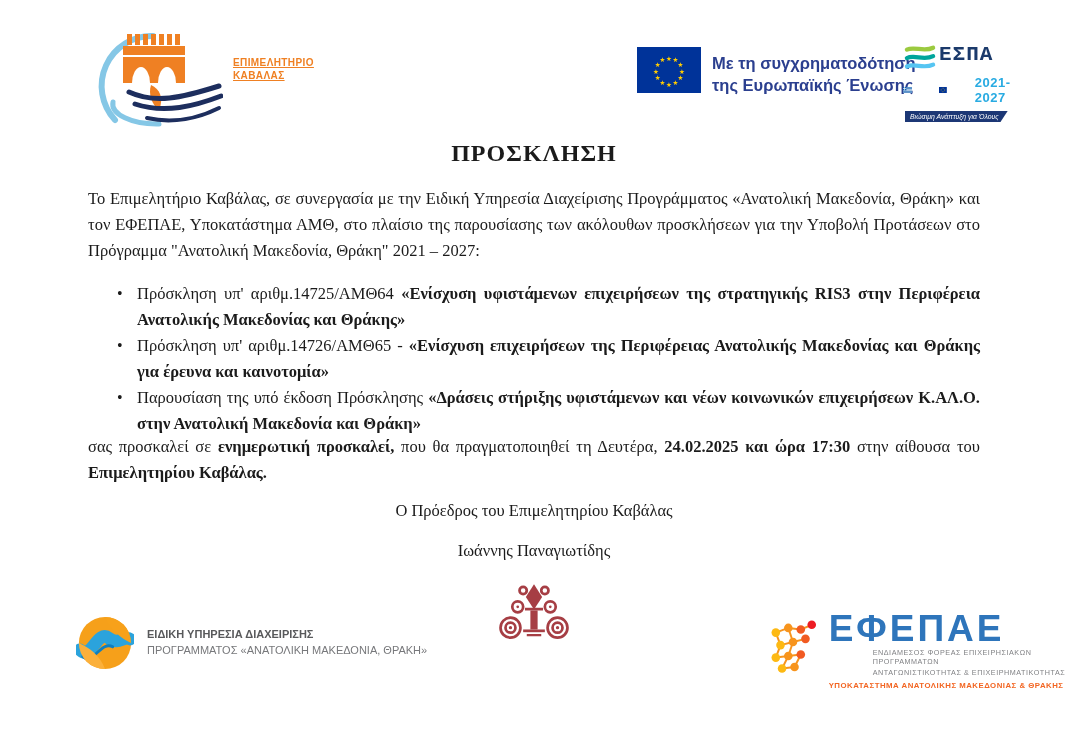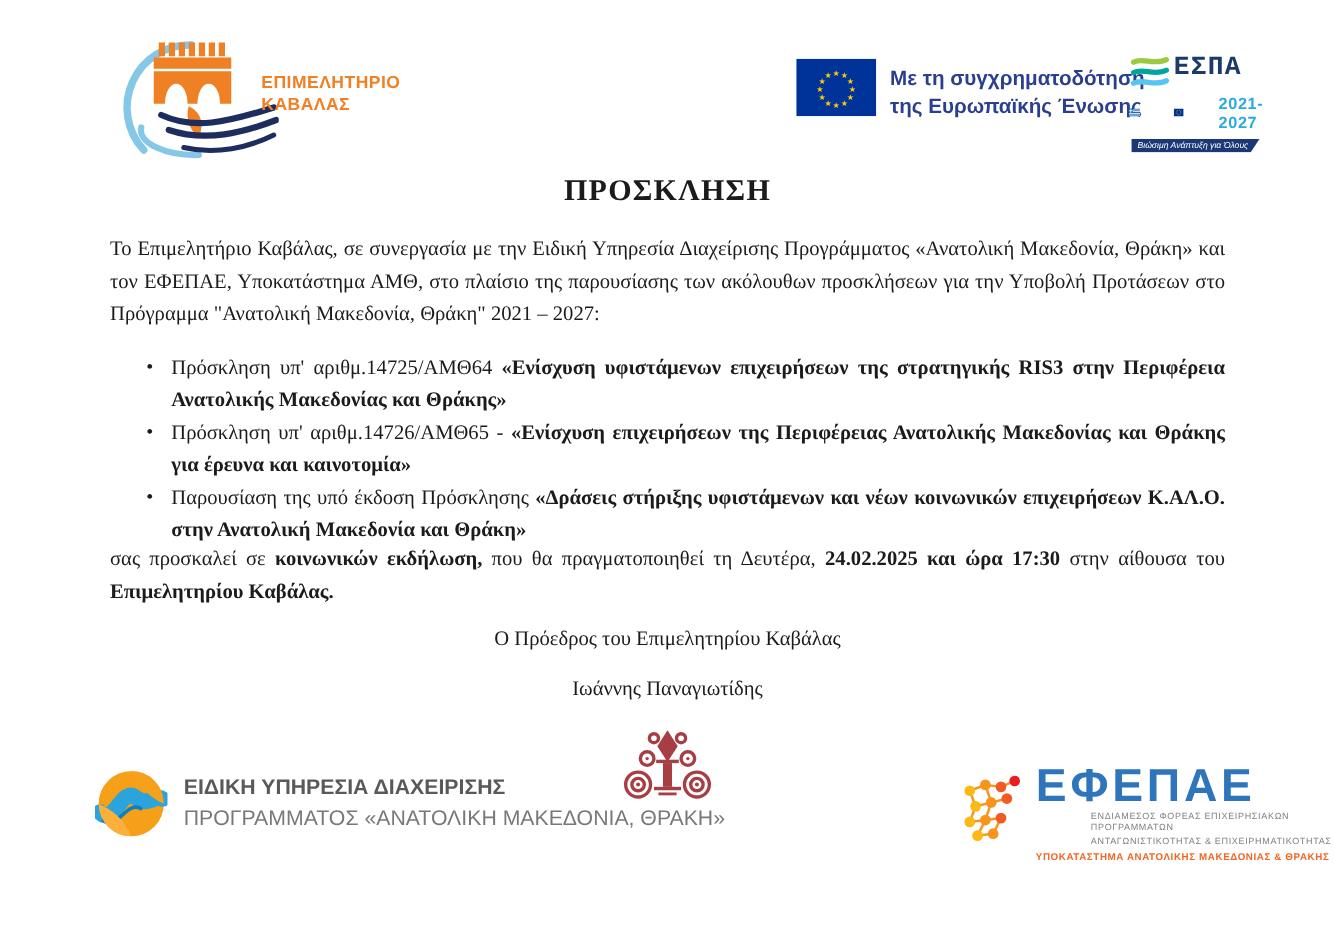--- a/index.html
+++ b/index.html
@@ -2,22 +2,22 @@
 <html><head>
 <meta charset="utf-8">
 <style>
   html,body{margin:0;padding:0;background:#fff;}
   .page{position:relative;width:1068px;height:755px;background:#ffffff;overflow:hidden;
         font-family:"Liberation Serif",serif;color:#1b1b1b;}
 
   
   .kavala{position:absolute;left:93px;top:30px;width:300px;height:105px;}
   .kavala svg{position:absolute;left:0;top:0;}
-  .kavala-label{position:absolute;left:116px;top:27px;font-family:"Liberation Sans",sans-serif;
-        font-weight:bold;font-size:14px;line-height:1.25;color:#ef8023;letter-spacing:.4px;}
+  .kavala-label{position:absolute;left:140px;top:27px;font-family:"Liberation Sans",sans-serif;
+        font-weight:bold;font-size:10px;line-height:1.25;color:#ef8023;letter-spacing:.4px;text-decoration:underline;}
 
   .euflag{position:absolute;left:637px;top:47px;}
 
   .eu-funding{position:absolute;left:712px;top:53px;font-family:"Liberation Sans",sans-serif;
         font-weight:bold;font-size:16.5px;line-height:1.32;color:#2b3f8f;}
 
   .espa{position:absolute;left:903px;top:44px;width:112px;font-family:"Liberation Sans",sans-serif;}
   .espa-row1{display:flex;align-items:flex-start;}
   .espa-title{font-weight:bold;font-size:21px;letter-spacing:1px;color:#1b3a6b;line-height:1;margin-left:2px;font-family:Liberation Mono, monospace;}
   .espa-row2{display:flex;align-items:center;margin-top:1px;gap:25px;}
@@ -35,21 +35,21 @@
   .bullets li{position:relative;padding-left:17px;margin:0;font-size:16.5px;line-height:26px;text-align:justify;}
   .bullets li::before{content:"•";position:absolute;left:-3px;top:0;font-size:16px;}
   .closing{position:absolute;top:434px;left:88px;width:892px;margin:0;
         font-size:16.5px;line-height:26px;text-align:justify;}
   .sig-role{position:absolute;top:501px;left:0;width:100%;text-align:center;margin:0;font-size:16.5px;}
   .sig-name{position:absolute;top:541px;left:0;width:100%;text-align:center;margin:0;font-size:16.5px;}
   b{font-weight:bold;}
 
   
   .eyd{position:absolute;left:76px;top:614px;display:flex;align-items:center;}
-  .eyd-text{margin-left:13px;font-family:"Liberation Sans",sans-serif;font-size:17px;line-height:1.45;}
+  .eyd-text{margin-left:13px;font-family:"Liberation Sans",sans-serif;font-size:11px;line-height:1.45;}
   .eyd-line1{font-weight:bold;color:#58595b;}
   .eyd-line2{color:#77787b;}
 
   .region{position:absolute;left:50%;top:577px;transform:translateX(-50%);text-align:center;
         font-family:"Liberation Sans",sans-serif;color:#a63e44;width:300px;}
   .region-line1{margin-top:2px;font-weight:bold;font-size:14.5px;letter-spacing:3px;}
   .region-line2{margin-top:5px;font-size:10.5px;letter-spacing:.8px;}
 
   .efepae{position:absolute;left:768px;top:610px;display:flex;}
   .efepae-text{margin-left:6px;font-family:"Liberation Sans",sans-serif;}
@@ -153,21 +153,21 @@
   <h1 class="title">ΠΡΟΣΚΛΗΣΗ</h1>
 
   <p class="intro">Το Επιμελητήριο Καβάλας, σε συνεργασία με την Ειδική Υπηρεσία Διαχείρισης Προγράμματος «Ανατολική Μακεδονία, Θράκη» και τον ΕΦΕΠΑΕ, Υποκατάστημα ΑΜΘ, στο πλαίσιο της παρουσίασης των ακόλουθων προσκλήσεων για την Υποβολή Προτάσεων στο Πρόγραμμα "Ανατολική Μακεδονία, Θράκη" 2021 – 2027:</p>
 
   <ul class="bullets">
     <li><span>Πρόσκληση υπ' αριθμ.14725/ΑΜΘ64 </span><b>«Ενίσχυση υφιστάμενων επιχειρήσεων της στρατηγικής RIS3 στην Περιφέρεια Ανατολικής Μακεδονίας και Θράκης»</b></li>
     <li><span>Πρόσκληση υπ' αριθμ.14726/ΑΜΘ65 - </span><b>«Ενίσχυση επιχειρήσεων της Περιφέρειας Ανατολικής Μακεδονίας και Θράκης για έρευνα και καινοτομία»</b></li>
     <li><span>Παρουσίαση της υπό έκδοση Πρόσκλησης </span><b>«Δράσεις  στήριξης υφιστάμενων και νέων κοινωνικών επιχειρήσεων Κ.ΑΛ.Ο. στην Ανατολική Μακεδονία και Θράκη»</b></li>
   </ul>
 
-  <p class="closing"><span>σας προσκαλεί σε </span><b>κοινωνικών εκδήλωση,</b><span> που θα πραγματοποιηθεί τη Δευτέρα, </span><b>24.02.2025 και ώρα 17:30</b><span> στην αίθουσα του </span><b>Επιμελητηρίου Καβάλας.</b></p>
+  <p class="closing"><span>σας προσκαλεί σε </span><b>ενημερωτική προσκαλεί,</b><span> που θα πραγματοποιηθεί τη Δευτέρα, </span><b>24.02.2025 και ώρα 17:30</b><span> στην αίθουσα του </span><b>Επιμελητηρίου Καβάλας.</b></p>
 
   <p class="sig-role">Ο Πρόεδρος του Επιμελητηρίου Καβάλας</p>
   <p class="sig-name">Ιωάννης Παναγιωτίδης</p>
 
   <div class="eyd">
     <svg width="58" height="58" viewBox="0 0 60 60">
       <circle cx="30" cy="30" r="27" fill="#f6a01a"></circle>
       <path d="M4,37 C16,49 22,15 34,25 C44,33 50,22 56,26" stroke="#2ba3dc" stroke-width="13" fill="none" stroke-linecap="round"></path>
       <path d="M7,44 C18,53 26,27 38,34" stroke="#0e7fc0" stroke-width="3" fill="none" stroke-linecap="round"></path>
       <path d="M30,3 A27,27 0 0 1 57,30 C46,25 36,16 30,3 Z" fill="#f7a11a"></path>

